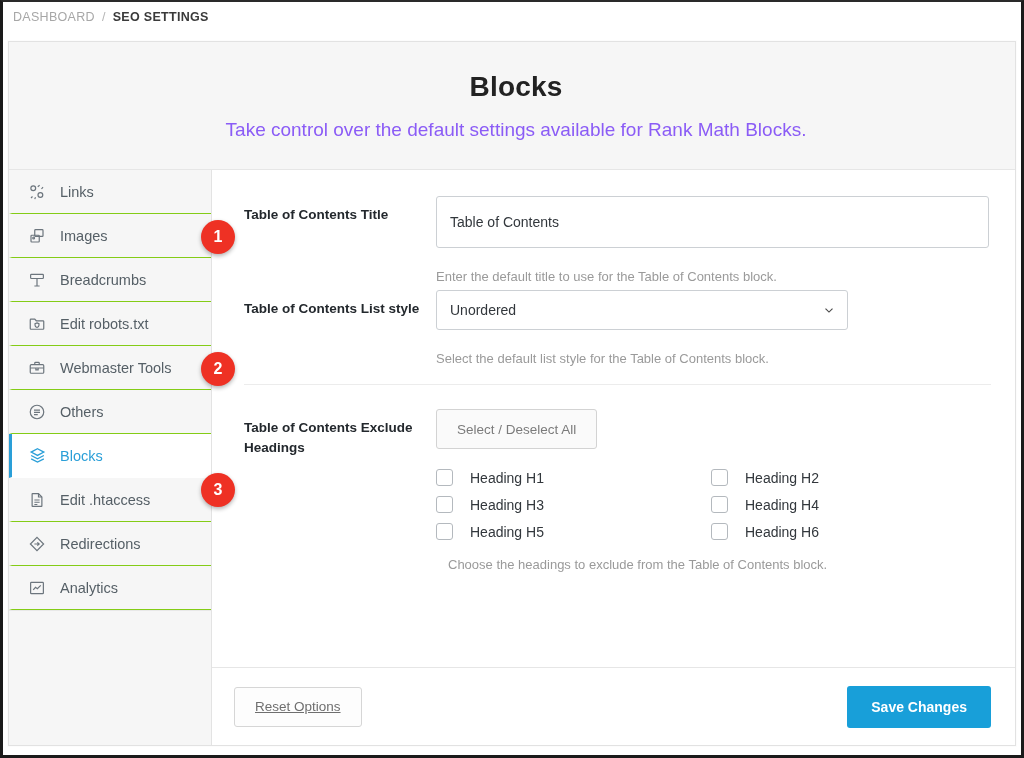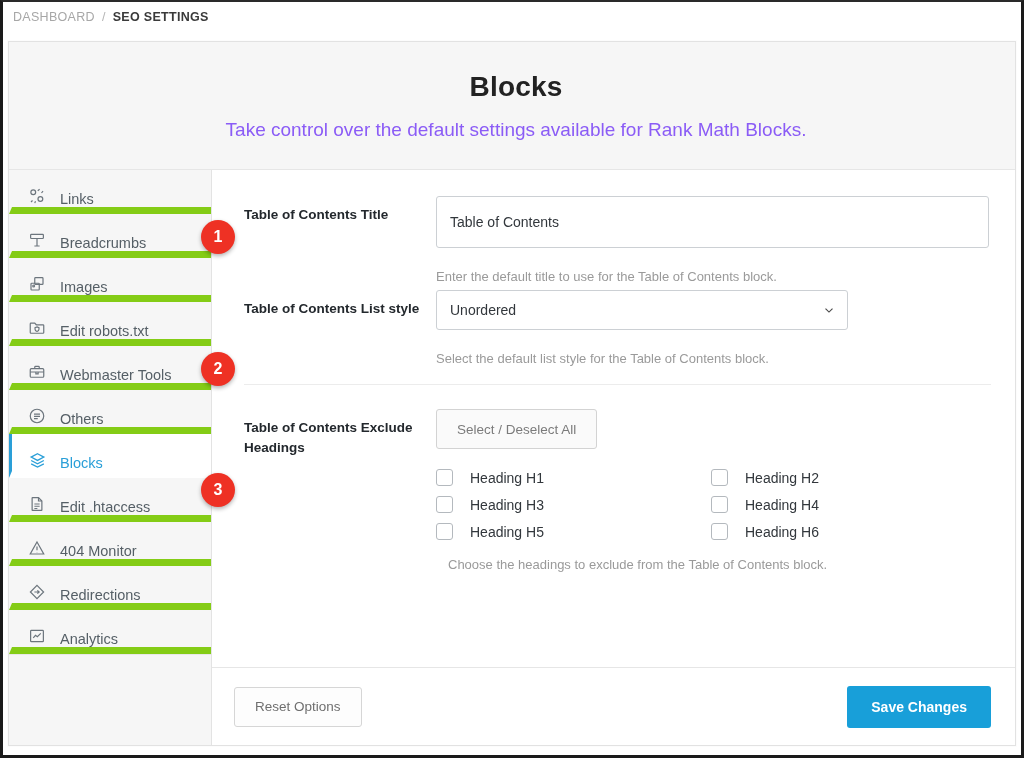--- a/index.html
+++ b/index.html
@@ -62,23 +62,23 @@
 
   
   .sidebar {
     width: 203px;
     background: #f6f6f6;
     border-right: 1px solid #e3e3e3;
     display: flex; flex-direction: column;
   }
   .side-item {
     height: 44px;
-    display: flex; align-items: flex-end;
+    display: flex; align-items: center;
     padding-left: 14px;
-    border-bottom: 7px solid #84cc16;
+    border-bottom: 1px solid #84cc16;
     border-left: 3px solid transparent;
     color: #555f66;
     font-size: 14.5px;
     background: #f6f6f6;
     cursor: pointer;
     position: relative;
   }
   .side-item .ico {
     width: 22px; height: 22px;
     display: flex; align-items: center; justify-content: center;
@@ -157,20 +157,21 @@
     background: #fff;
     display: flex; align-items: center; justify-content: space-between;
     padding: 0 24px 0 22px;
   }
   .btn-reset {
     height: 40px; padding: 0 20px;
     border: 1px solid #d6d6d6; border-radius: 3px;
     background: #fdfdfd; color: #6f6f6f;
     font-size: 13.5px; font-family: "Liberation Sans", sans-serif;
     cursor: pointer;
+    text-decoration: underline;
   }
   .btn-save {
     height: 42px; padding: 0 24px;
     border: none; border-radius: 3px;
     background: #189fd9; color: #fff;
     font-size: 14px; font-weight: 700;
     font-family: "Liberation Sans", sans-serif;
     cursor: pointer;
   }
 
@@ -217,36 +218,36 @@
                 <circle cx="16.5" cy="16" r="3.2"></circle>
               <path d="M13 5l2.5-2M18 8l2-2.5M6 18l-2 2M10 19l-1 2.5"></path>
             </svg>
           </span>
           <span>Links</span>
         </div>
 
         <div class="side-item">
           <span class="ico">
             <svg width="18" height="18" viewBox="0 0 24 24" fill="none" stroke="currentColor" stroke-width="1.6">
-              <rect x="3.5" y="4.5" width="17" height="5.5" rx="1"></rect>
-                <path d="M12 10v10M8.5 20h7"></path>
-            </svg>
-          </span>
-          <span>Breadcrumbs</span>
-        </div>
-
-        <div class="side-item">
-          <span class="ico">
-            <svg width="18" height="18" viewBox="0 0 24 24" fill="none" stroke="currentColor" stroke-width="1.6">
               <rect x="9" y="3.5" width="11" height="9" rx="1"></rect>
                 <rect x="4" y="11" width="11" height="9" rx="1"></rect>
               <circle cx="7.5" cy="14.5" r="1.2"></circle>
             </svg>
           </span>
           <span>Images</span>
+        </div>
+
+        <div class="side-item">
+          <span class="ico">
+            <svg width="18" height="18" viewBox="0 0 24 24" fill="none" stroke="currentColor" stroke-width="1.6">
+              <rect x="3.5" y="4.5" width="17" height="5.5" rx="1"></rect>
+                <path d="M12 10v10M8.5 20h7"></path>
+            </svg>
+          </span>
+          <span>Breadcrumbs</span>
         </div>
 
         <div class="side-item">
           <span class="ico">
             <svg width="18" height="18" viewBox="0 0 24 24" fill="none" stroke="currentColor" stroke-width="1.6">
               <path d="M3 6.5a1 1 0 011-1h5l2 2.2h9a1 1 0 011 1V18a1 1 0 01-1 1H4a1 1 0 01-1-1z"></path>
               <path d="M12 10.5l2.6 1v2c0 1.6-1.2 2.6-2.6 3.1-1.4-.5-2.6-1.5-2.6-3.1v-2z"></path>
             </svg>
           </span>
           <span>Edit robots.txt</span>
@@ -286,29 +287,20 @@
         <div class="side-item">
           <span class="ico">
             <svg width="18" height="18" viewBox="0 0 24 24" fill="none" stroke="currentColor" stroke-width="1.6">
               <path d="M6 3.5h8l4.5 4.5V20a.5.5 0 01-.5.5H6a.5.5 0 01-.5-.5V4a.5.5 0 01.5-.5z"></path>
               <path d="M14 3.5V8h4.5M8.5 12h7M8.5 15h7M8.5 18h4"></path>
             </svg>
           </span>
           <span>Edit .htaccess</span>
         </div>
 
-        <div class="side-item">
-          <span class="ico">
-            <svg width="18" height="18" viewBox="0 0 24 24" fill="none" stroke="currentColor" stroke-width="1.6">
-              <path d="M12 4l9 16H3z"></path>
-                <path d="M12 10v5M12 17.3v.2"></path>
-            </svg>
-          </span>
-          <span>404 Monitor</span>
-        </div>
 
         <div class="side-item">
           <span class="ico">
             <svg width="18" height="18" viewBox="0 0 24 24" fill="none" stroke="currentColor" stroke-width="1.6">
               <path d="M12 3.2l8.8 8.8-8.8 8.8L3.2 12z"></path>
                 <path d="M8.5 12h6M12.5 9.8l2.4 2.2-2.4 2.2"></path>
             </svg>
           </span>
           <span>Redirections</span>
         </div>

